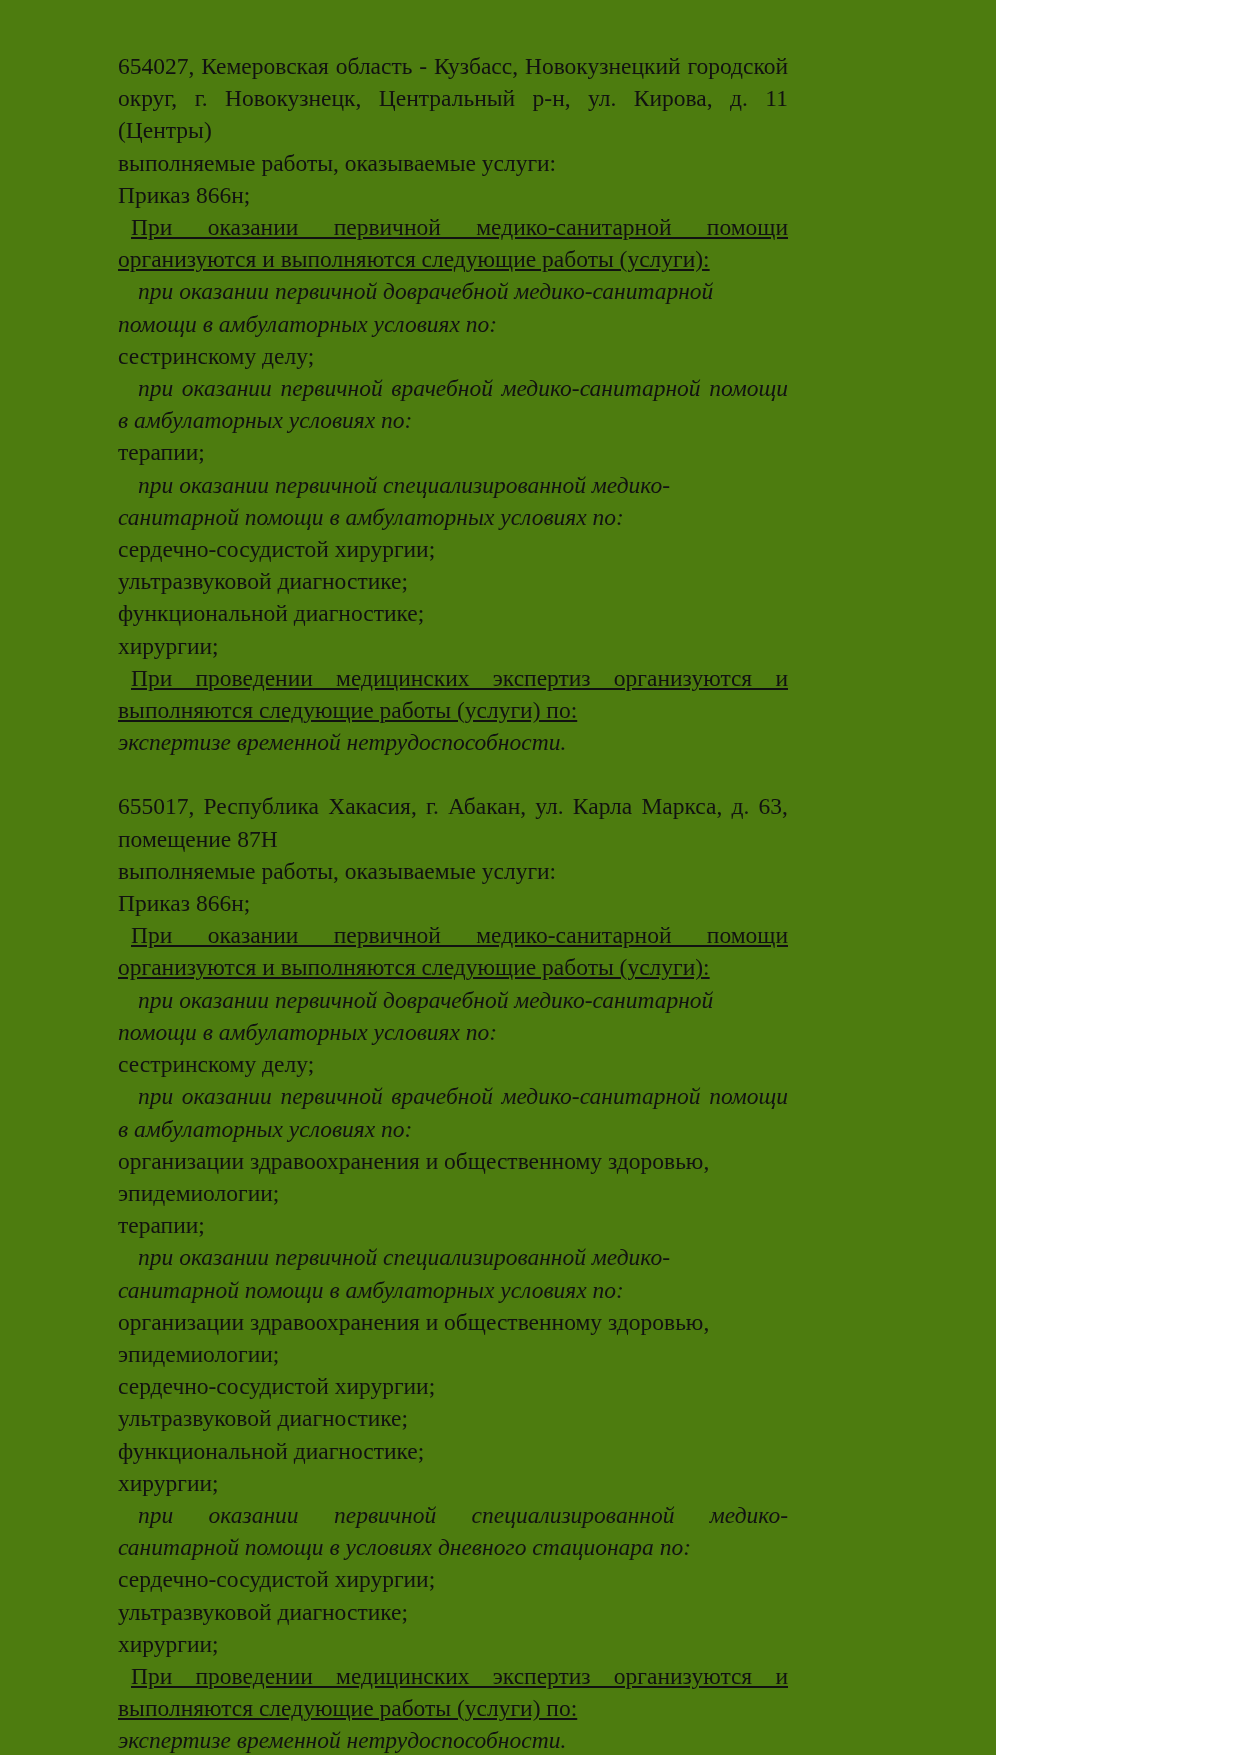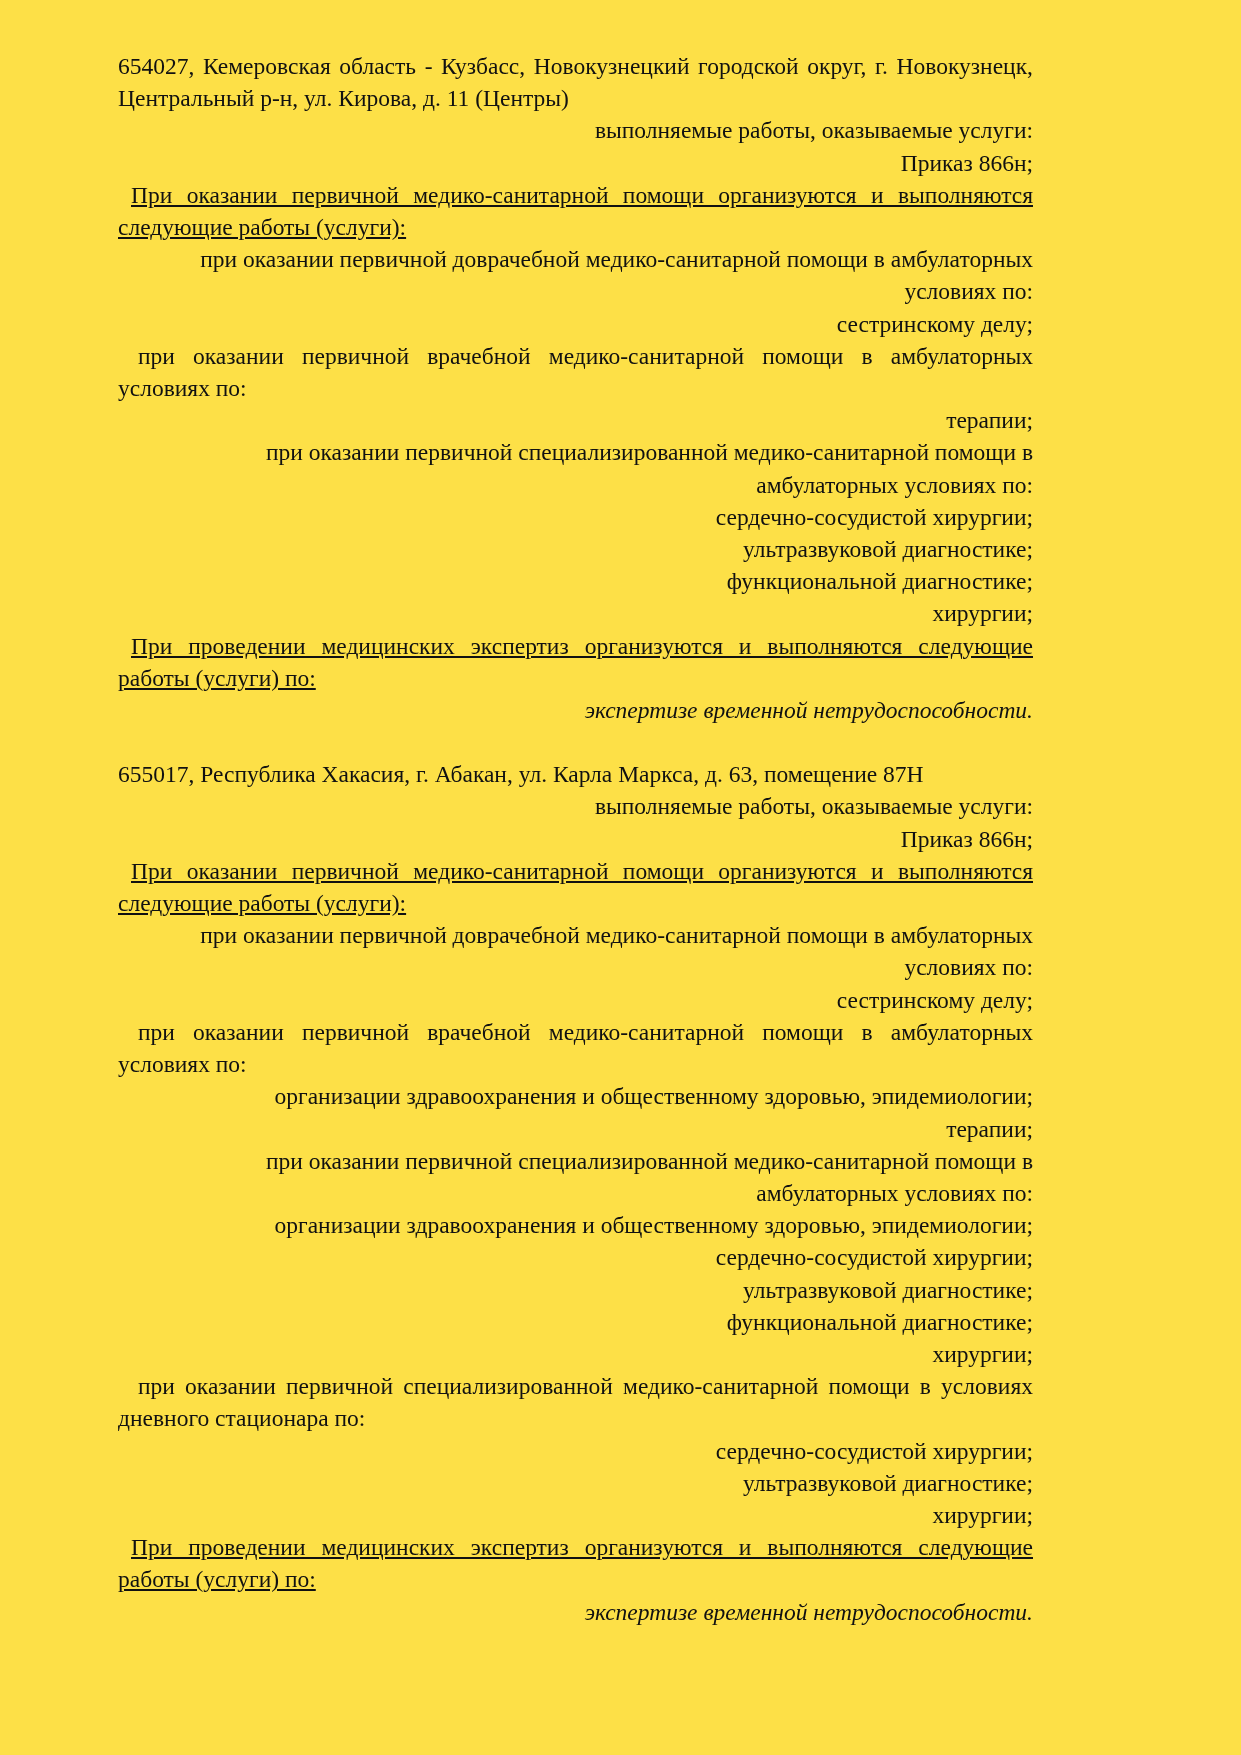--- a/index.html
+++ b/index.html
@@ -6,53 +6,53 @@
     margin: 0;
     padding: 0;
     background: #ffffff;
   }
   body {
     font-family: "Liberation Serif", "DejaVu Serif", serif;
     color: #111111;
   }
   .page {
     position: relative;
-    width: 1241px;
+    width: 996px;
     height: 1755px;
-    background: #fde047;
+    background: #4d7c0f;
     overflow: hidden;
     box-sizing: border-box;
     padding: 50px 208px 0 118px;
   }
   .doc-body {
     font-size: 23.5px;
     line-height: 32.2px;
   }
   .block + .block {
     margin-top: 32px;
   }
   p.line {
     margin: 0;
     padding: 0;
-    text-align: right;
+    text-align: left;
     white-space: normal;
   }
   
   p.just {
     text-align: justify;
     text-justify: inter-word;
   }
   
   .ind0 { padding-left: 0; }
   .ind1 { padding-left: 13px; }
   .ind2 { padding-left: 20px; font-style: italic; }
   .ind3 { padding-left: 34px; }
   
   .hang1 { padding-left: 0; text-indent: 13px; text-decoration: underline; }
-  .hang2 { padding-left: 0; text-indent: 20px; }
+  .hang2 { padding-left: 0; text-indent: 20px; font-style: italic; }
 </style>
 </head>
 <body>
 
 <div class="page">
   <div class="doc-body" id="doc-body">
       <section class="block">
         <p class="line just ind0">654027, Кемеровская область - Кузбасс, Новокузнецкий городской округ, г. Новокузнецк, Центральный р-н, ул. Кирова, д. 11 (Центры)</p>
         <p class="line ind0">выполняемые работы, оказываемые услуги:</p>
         <p class="line ind1">Приказ 866н;</p>

